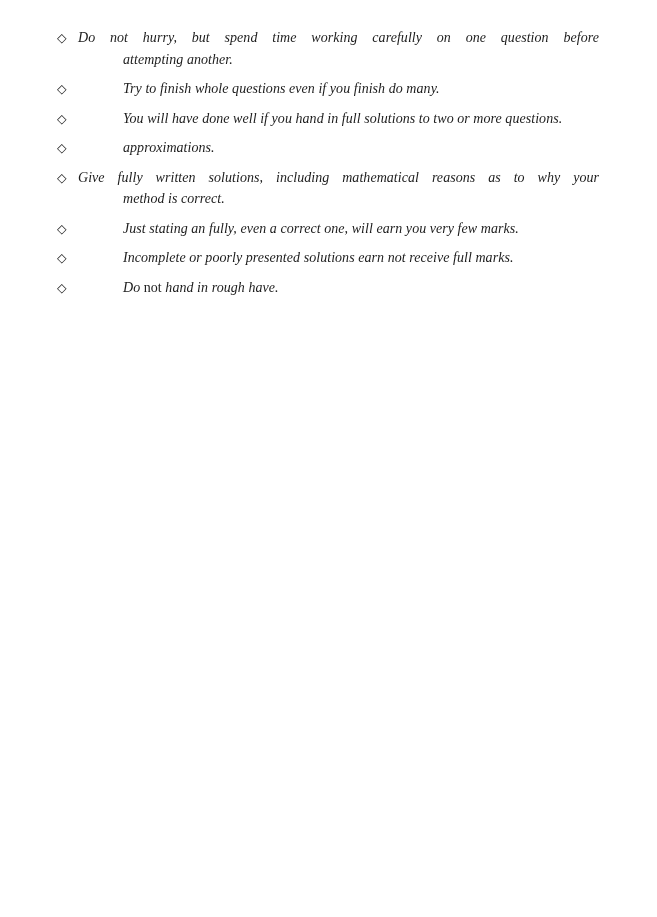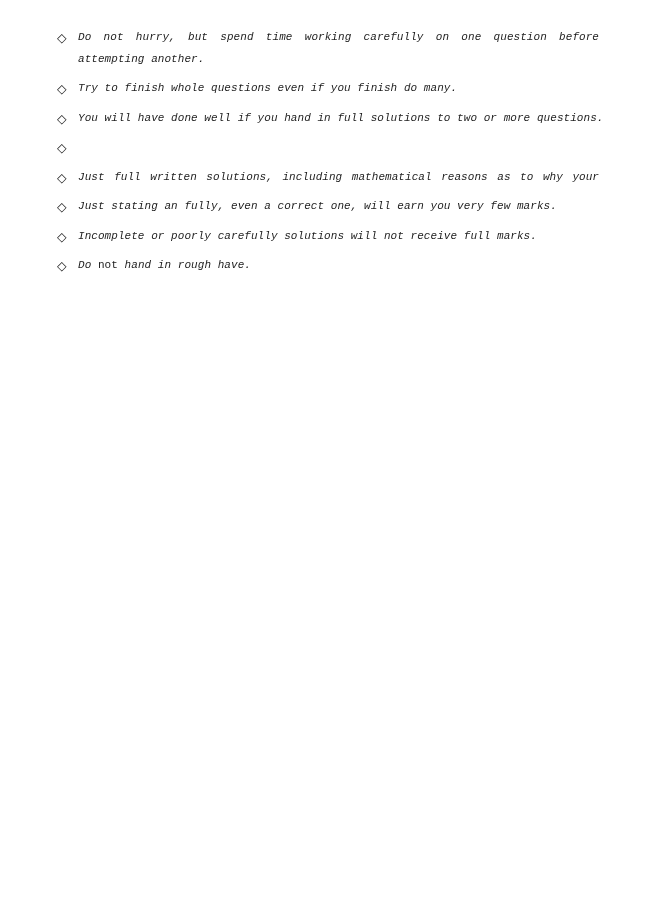--- a/index.html
+++ b/index.html
@@ -33,34 +33,34 @@
     font-family: "DejaVu Sans", sans-serif;
     font-style: normal;
     font-size: 12.5px;
     line-height: 21.5px;
     color: #1c1c1c;
   }
   .content {
     flex: 1 1 auto;
     min-width: 0;
     font-style: italic;
-    font-size: 11px;
+    font-size: 14px;
     line-height: 21.5px;
     letter-spacing: 0.05px;
-    font-family: Liberation Mono, monospace;
   }
   .line {
     text-align: justify;
   }
   .line.stretch {
     text-align-last: justify;
   }
   .line.final {
     text-align-last: left;
     white-space: nowrap;
+    margin-left: 45px;
   }
   .roman {
     font-style: normal;
   }
 </style>
 </head>
 <body>
 
 <div class="page">
   <div class="instructions" id="instructions-list">
@@ -79,38 +79,40 @@
       </div>
       <div class="item">
         <span class="marker">◇</span>
         <div class="content">
           <div class="line final"><span>You will have done well if you hand in full solutions to two or more questions.</span></div>
         </div>
       </div>
       <div class="item">
         <span class="marker">◇</span>
         <div class="content">
+          <div class="line final"><span>approximations.</span></div>
         </div>
       </div>
       <div class="item">
         <span class="marker">◇</span>
         <div class="content">
-          <div class="line stretch"><span>Just full written solutions, including mathematical reasons as to why your</span></div>
+          <div class="line stretch"><span>Give fully written solutions, including mathematical reasons as to why your</span></div>
+          <div class="line final"><span>method is correct.</span></div>
         </div>
       </div>
       <div class="item">
         <span class="marker">◇</span>
         <div class="content">
           <div class="line final"><span>Just stating an fully, even a correct one, will earn you very few marks.</span></div>
         </div>
       </div>
       <div class="item">
         <span class="marker">◇</span>
         <div class="content">
-          <div class="line final"><span>Incomplete or poorly carefully solutions will not receive full marks.</span></div>
+          <div class="line final"><span>Incomplete or poorly presented solutions earn not receive full marks.</span></div>
         </div>
       </div>
       <div class="item">
         <span class="marker">◇</span>
         <div class="content">
           <div class="line final"><span>Do </span><span class="roman">not</span><span> hand in rough have.</span></div>
         </div>
       </div>
     </div>
 </div>

